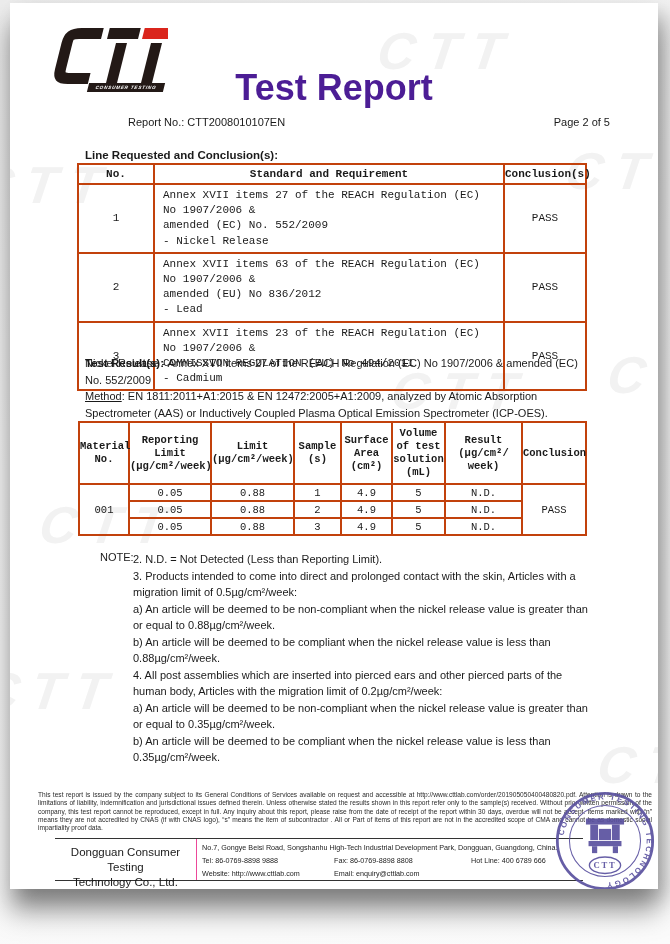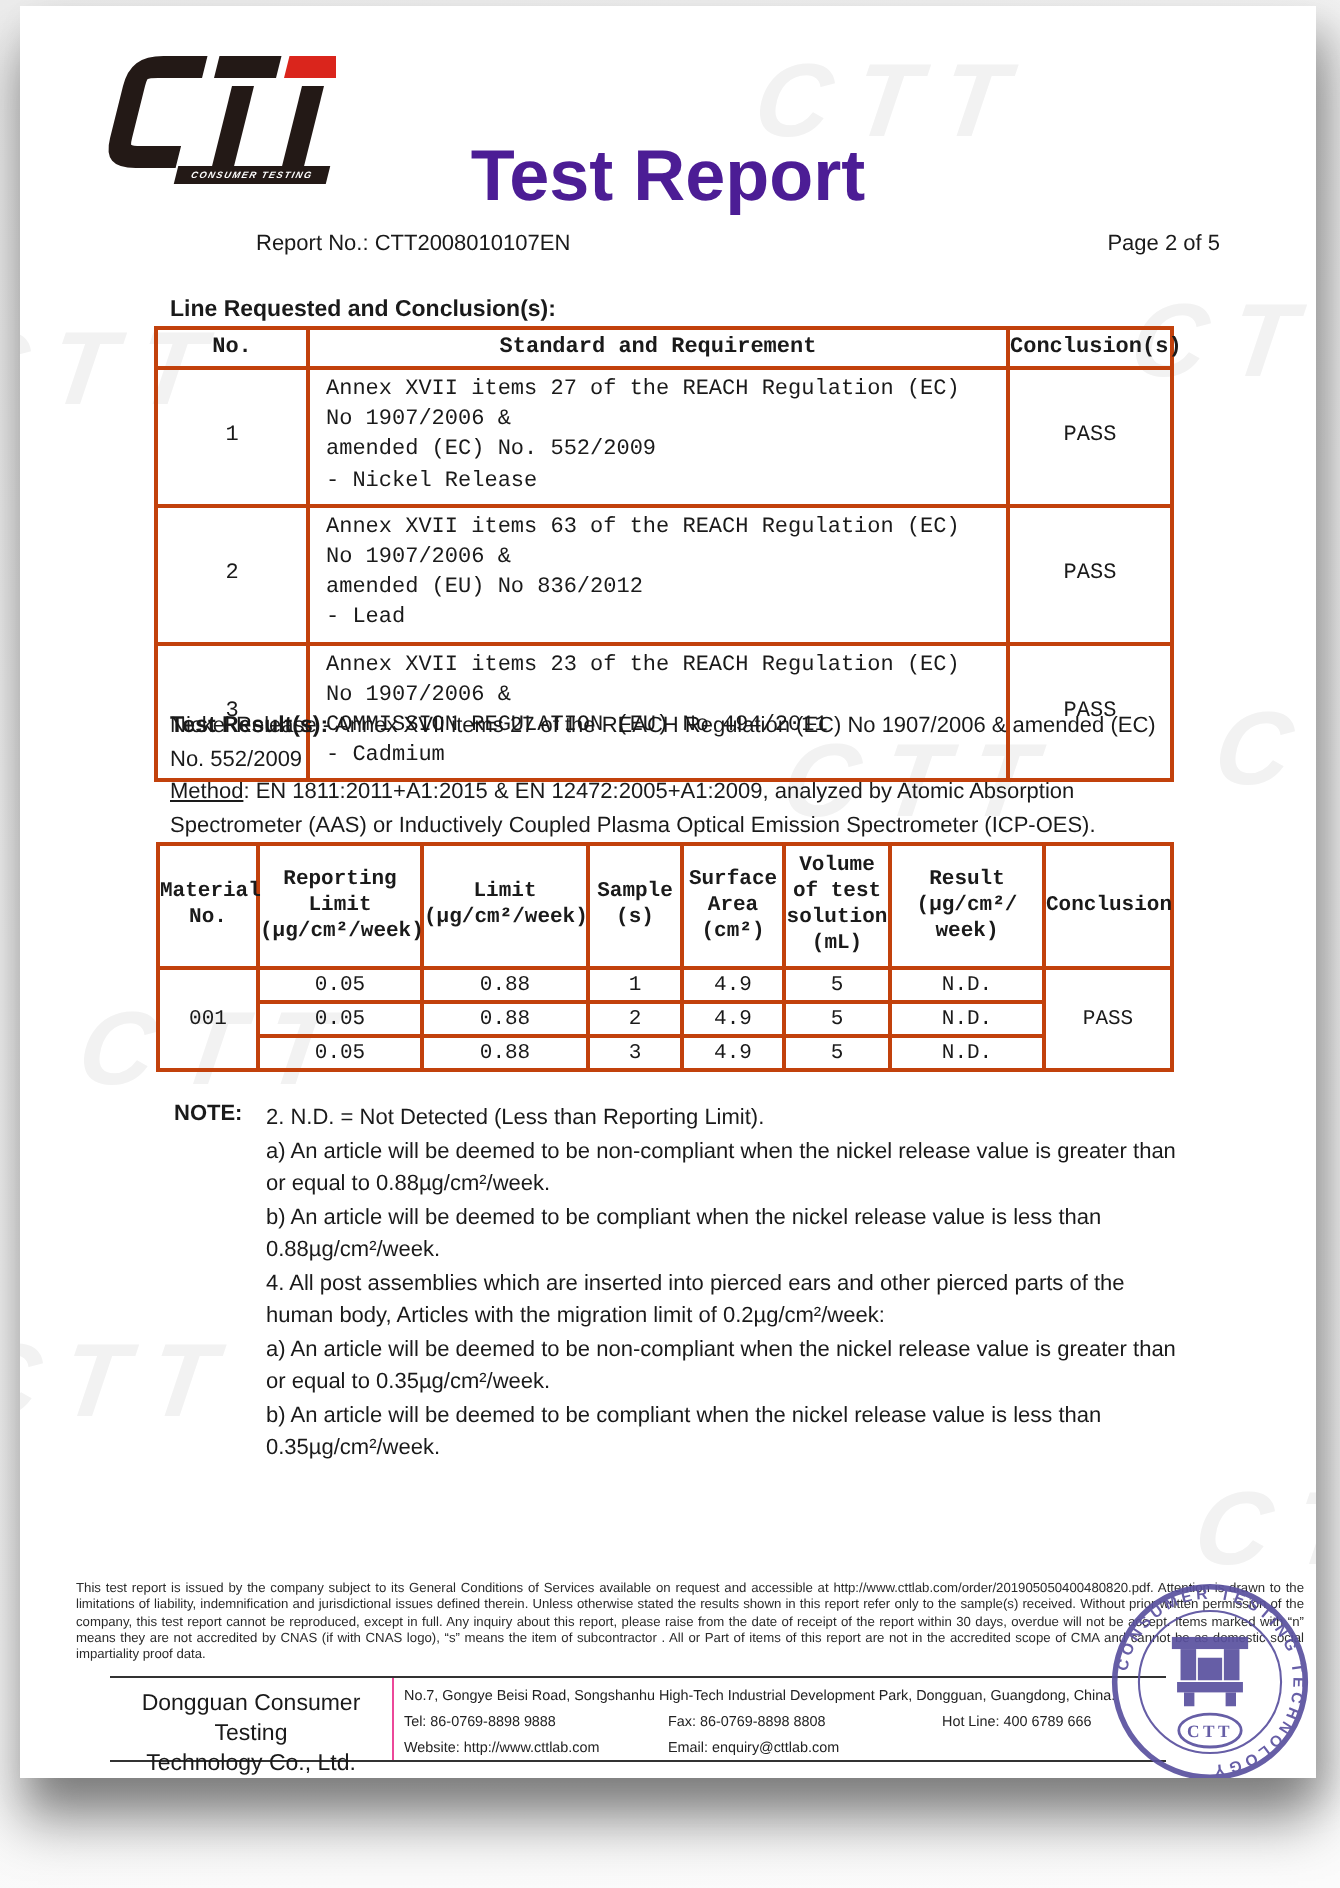--- a/index.html
+++ b/index.html
@@ -59,21 +59,21 @@
   .t2 { left:68px; top:418px; width:507px; }
   .t2 th { height:62px; font-size:10.5px; font-weight:bold; text-align:center; line-height:13px; padding:1px 0; }
   .t2 td { height:17px; font-size:10.5px; text-align:center; }
   
   .para {
     position:absolute; left:75px; top:352px; width:502px;
     font-size:11px; line-height:16.5px;
   }
   .u { text-decoration:underline; }
   .note { position:absolute; left:75px; top:548px; width:505px; font-size:11px; }
-  .note-label { position:absolute; left:2px; top:0; font-weight:bold; }
+  .note-label { position:absolute; left:15px; top:0; font-weight:normal; }
   .note-body { margin-left:48px; width:462px; line-height:16.5px; }
   
   .disclaimer {
     position:absolute; left:28px; top:788px; width:614px;
     font-size:6.6px; line-height:8.3px; text-align:justify; color:#2b2b2b;
   }
   .footer-box {
     position:absolute; left:45px; top:835px; width:528px; height:43px;
     border-top:1px solid #333; border-bottom:1px solid #333;
     display:flex;
@@ -227,20 +227,21 @@
         <td>5</td>
         <td>N.D.</td>
       </tr>
     </tbody>
       </table>
 
     <div class="note">
       <div class="note-label">NOTE:</div>
       <div class="note-body">
         <div>2. N.D. = Not Detected (Less than Reporting Limit).</div>
+        <div>3. Products intended to come into direct and prolonged contact with the skin, Articles with a migration limit of 0.5µg/cm²/week:</div>
         <div>a) An article will be deemed to be non-compliant when the nickel release value is greater than or equal to 0.88µg/cm²/week.</div>
         <div>b) An article will be deemed to be compliant when the nickel release value is less than 0.88µg/cm²/week.</div>
         <div>4. All post assemblies which are inserted into pierced ears and other pierced parts of the human body, Articles with the migration limit of 0.2µg/cm²/week:</div>
         <div>a) An article will be deemed to be non-compliant when the nickel release value is greater than or equal to 0.35µg/cm²/week.</div>
         <div>b) An article will be deemed to be compliant when the nickel release value is less than 0.35µg/cm²/week.</div>
       </div>
     </div>
 
     <div class="disclaimer">This test report is issued by the company subject to its General Conditions of Services available on request and accessible at http://www.cttlab.com/order/201905050400480820.pdf. Attention is drawn to the limitations of liability, indemnification and jurisdictional issues defined therein. Unless otherwise stated the results shown in this report refer only to the sample(s) received. Without prior written permission of the company, this test report cannot be reproduced, except in full. Any inquiry about this report, please raise from the date of receipt of the report within 30 days, overdue will not be accept. Items marked with “n” means they are not accredited by CNAS (if with CNAS logo), “s” means the item of subcontractor . All or Part of items of this report are not in the accredited scope of CMA and cannot be as domestic social impartiality proof data.</div>
 

